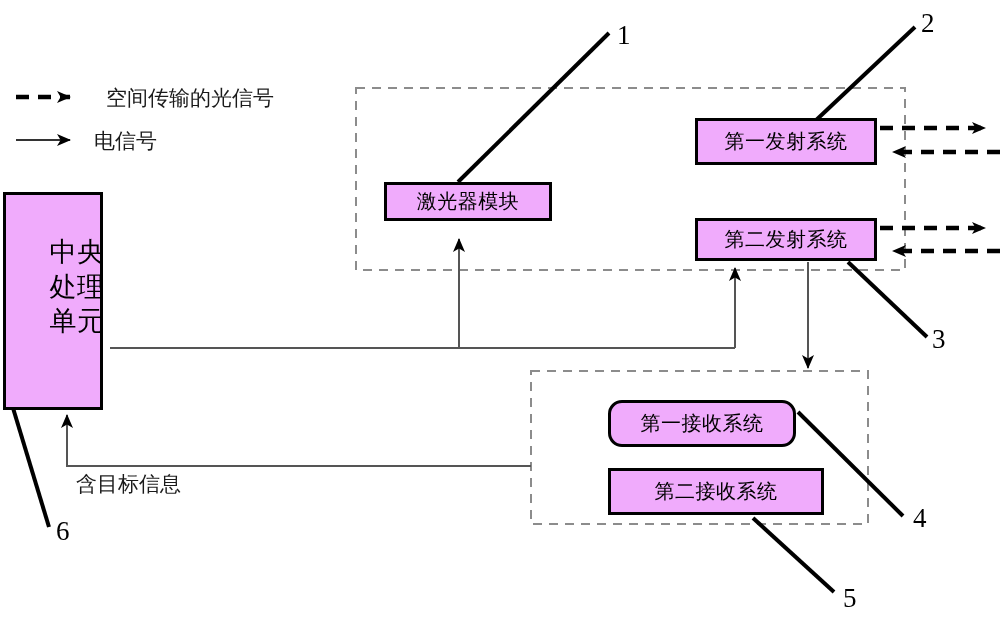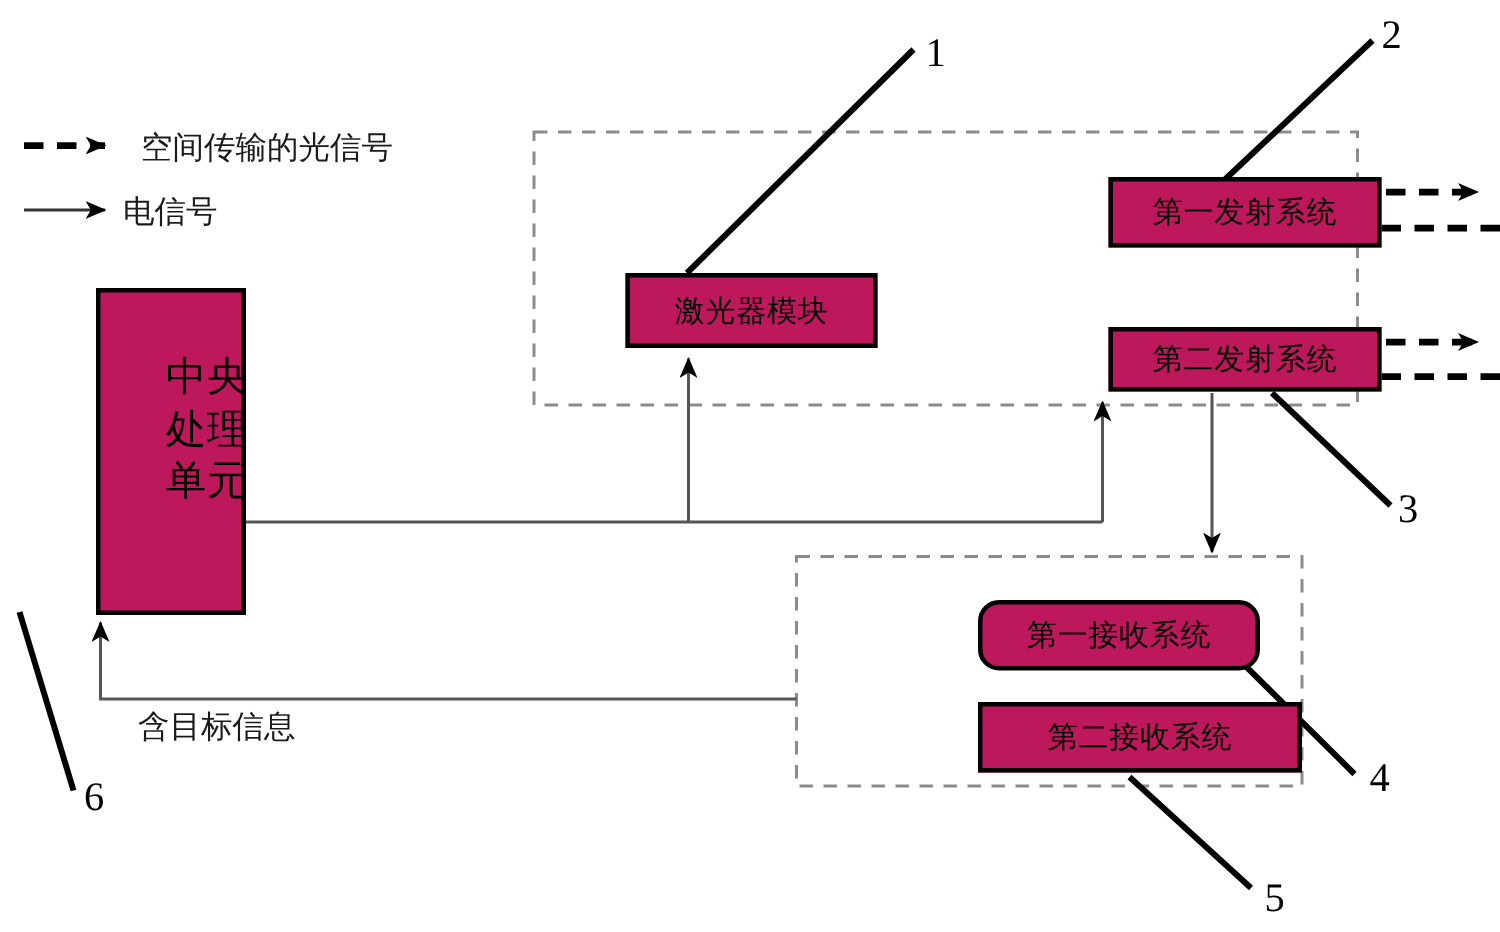--- a/index.html
+++ b/index.html
@@ -18,30 +18,29 @@
   #svg-layer {
     position: absolute;
     left: 0;
     top: 0;
     width: 1000px;
     height: 621px;
   }
   .node-box {
     position: absolute;
     box-sizing: border-box;
-    background: #be185d;
+    background: #f0abfc;
     border: 3px solid #000000;
     display: flex;
     align-items: center;
     justify-content: center;
     text-align: center;
     color: #000000;
     font-family: "DejaVu Sans", "Liberation Sans", sans-serif;
     letter-spacing: 0.5px;
-    margin-left: 44px;
   }
   .cpu-box {
     font-size: 27px;
     line-height: 1.28;
     flex-direction: column;
     padding-bottom: 28px;
     justify-content: center;
   }
   .cpu-box .cpu-line { display: block; white-space: nowrap; }
   .sys-box { font-size: 20px; white-space: nowrap; }
@@ -52,20 +51,21 @@
     font-size: 27px;
     color: #000000;
     line-height: 1;
   }
   .legend-label {
     position: absolute;
     font-family: "DejaVu Sans", "Liberation Sans", sans-serif;
     font-size: 21px;
     color: #1a1a1a;
     white-space: nowrap;
+    margin-left: 12px;
   }
   .edge-label {
     position: absolute;
     font-family: "DejaVu Sans", "Liberation Sans", sans-serif;
     font-size: 21px;
     color: #1a1a1a;
     white-space: nowrap;
   }
 </style>
 </head>
@@ -135,35 +135,35 @@
     <line x1="795" y1="140" x2="915" y2="27" stroke="#000000" stroke-width="4"></line>
     <line x1="848" y1="262" x2="927" y2="337" stroke="#000000" stroke-width="4"></line>
     <line x1="798" y1="412" x2="903" y2="516" stroke="#000000" stroke-width="4"></line>
     <line x1="753" y1="518" x2="834" y2="592" stroke="#000000" stroke-width="4"></line>
     <line x1="13" y1="408" x2="49" y2="527" stroke="#000000" stroke-width="4"></line>
   </svg>
 
   <div class="legend-label" style="left:94px; top:84px;">空间传输的光信号</div>
   <div class="legend-label" style="left:82px; top:127px;">电信号</div>
 
-  <div class="node-box cpu-box" style="left:20px; top:192px; width:100px; height:218px;padding-left:48px;">
+  <div class="node-box cpu-box" style="left:3px; top:192px; width:100px; height:218px;padding-left:48px;">
     <span class="cpu-line">中央</span>
     <span class="cpu-line">处理</span>
     <span class="cpu-line">单元</span>
   </div>
 
-  <div class="node-box laser-box" style="left:373px; top:182px; width:168px; height:50px;">激光器模块</div>
+  <div class="node-box laser-box" style="left:384px; top:182px; width:168px; height:39px;">激光器模块</div>
 
   <div class="node-box sys-box" style="left:695px; top:118px; width:182px; height:47px;">第一发射系统</div>
   <div class="node-box sys-box" style="left:695px; top:218px; width:182px; height:43px;">第二发射系统</div>
 
   <div class="node-box sys-box" style="left:608px; top:400px; width:188px; height:47px;border-radius:14px;">第一接收系统</div>
   <div class="node-box sys-box" style="left:608px; top:468px; width:216px; height:47px;">第二接收系统</div>
 
-  <div class="edge-label" style="left:92px; top:470px;text-align:right;">含目标信息</div>
+  <div class="edge-label" style="left:76px; top:470px;text-align:right;">含目标信息</div>
 
   <div class="ref-label" style="left:617px; top:22px;">1</div>
   <div class="ref-label" style="left:921px; top:10px;">2</div>
   <div class="ref-label" style="left:932px; top:326px;">3</div>
   <div class="ref-label" style="left:913px; top:505px;">4</div>
   <div class="ref-label" style="left:843px; top:585px;">5</div>
   <div class="ref-label" style="left:56px; top:518px;">6</div>
 
 </div>
 

